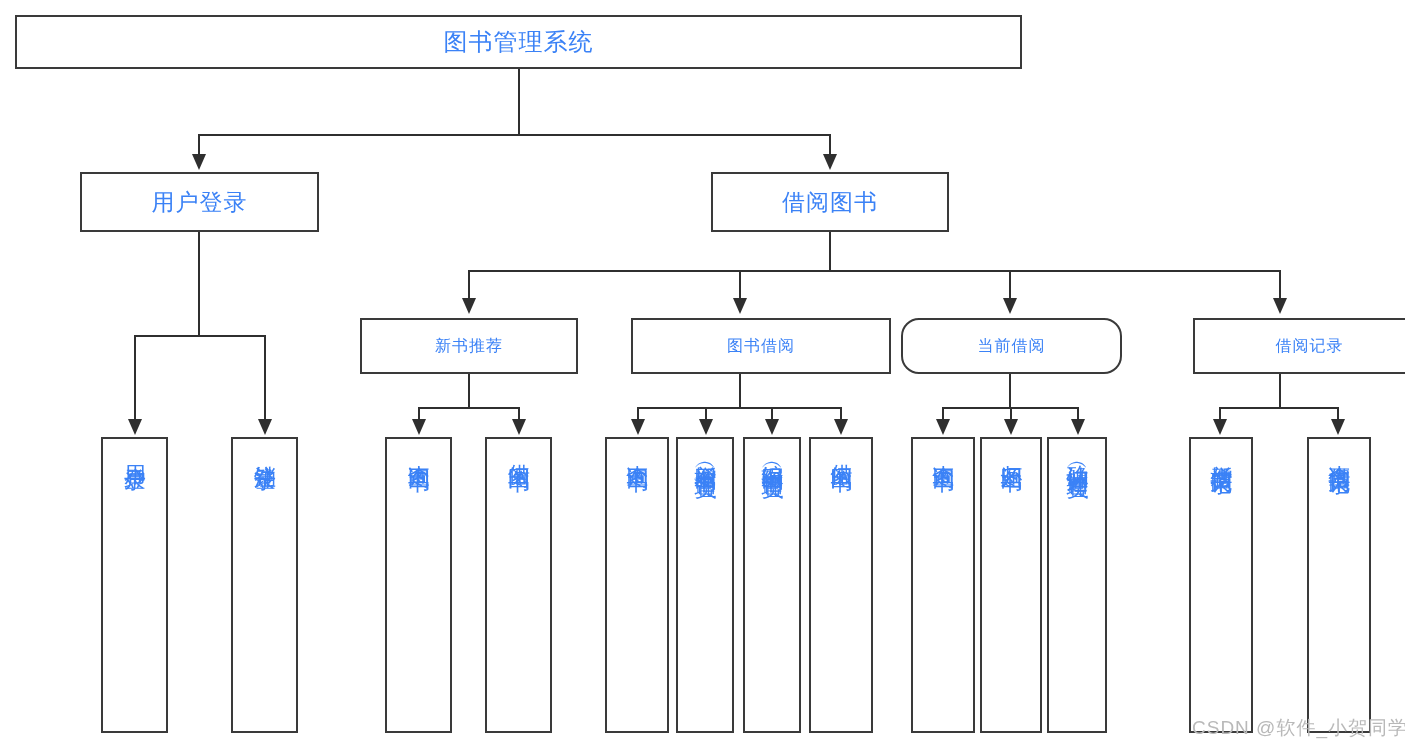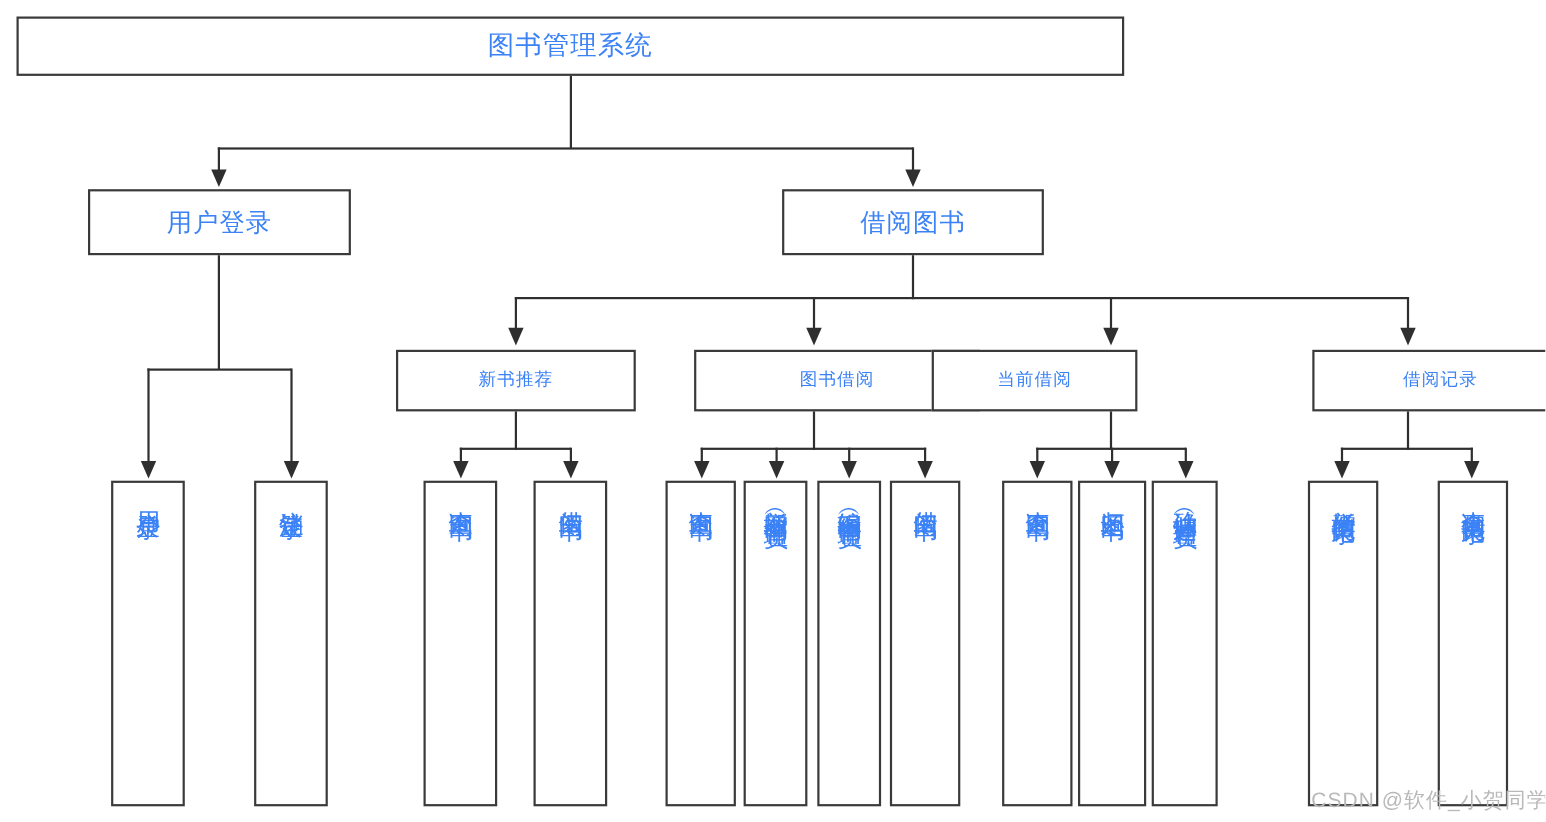--- a/index.html
+++ b/index.html
@@ -125,21 +125,21 @@
   <div class="arrow" style="left:1003px; top:298px;"></div>
   <div class="vline" style="left:1279px; top:270px; width:2px; height:30px;"></div>
   <div class="arrow" style="left:1273px; top:298px;"></div>
 
   <div class="box lvl2" style="left:360px; top:318px; width:218px; height:56px;">
     <span class="label">新书推荐</span>
   </div>
   <div class="box lvl2" style="left:631px; top:318px; width:260px; height:56px;">
     <span class="label">图书借阅</span>
   </div>
-  <div class="box lvl2" style="left:847px; top:318px; width:187px; height:56px;">
+  <div class="box lvl2" style="left:901px; top:318px; width:221px; height:56px;border-radius:18px;">
     <span class="label">当前借阅</span>
   </div>
   <div class="box lvl2" style="left:1171px; top:318px; width:233px; height:56px;margin-left:22px;">
     <span class="label">借阅记录</span>
   </div>
 
   <div class="vline" style="left:468px; top:374px; width:2px; height:35px;"></div>
   <div class="hline" style="left:418px; top:407px; width:101px; height:2px;"></div>
   <div class="vline" style="left:418px; top:407px; width:2px; height:14px;"></div>
   <div class="arrow" style="left:412px; top:419px;"></div>

